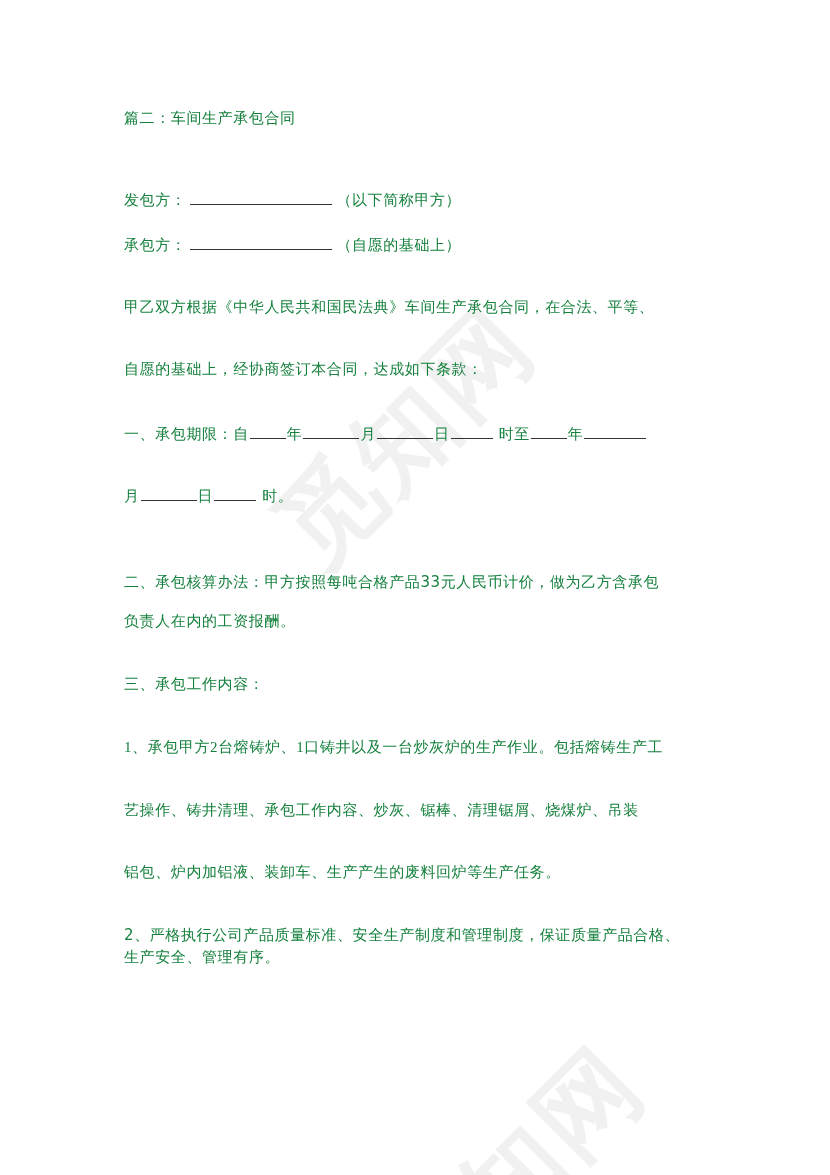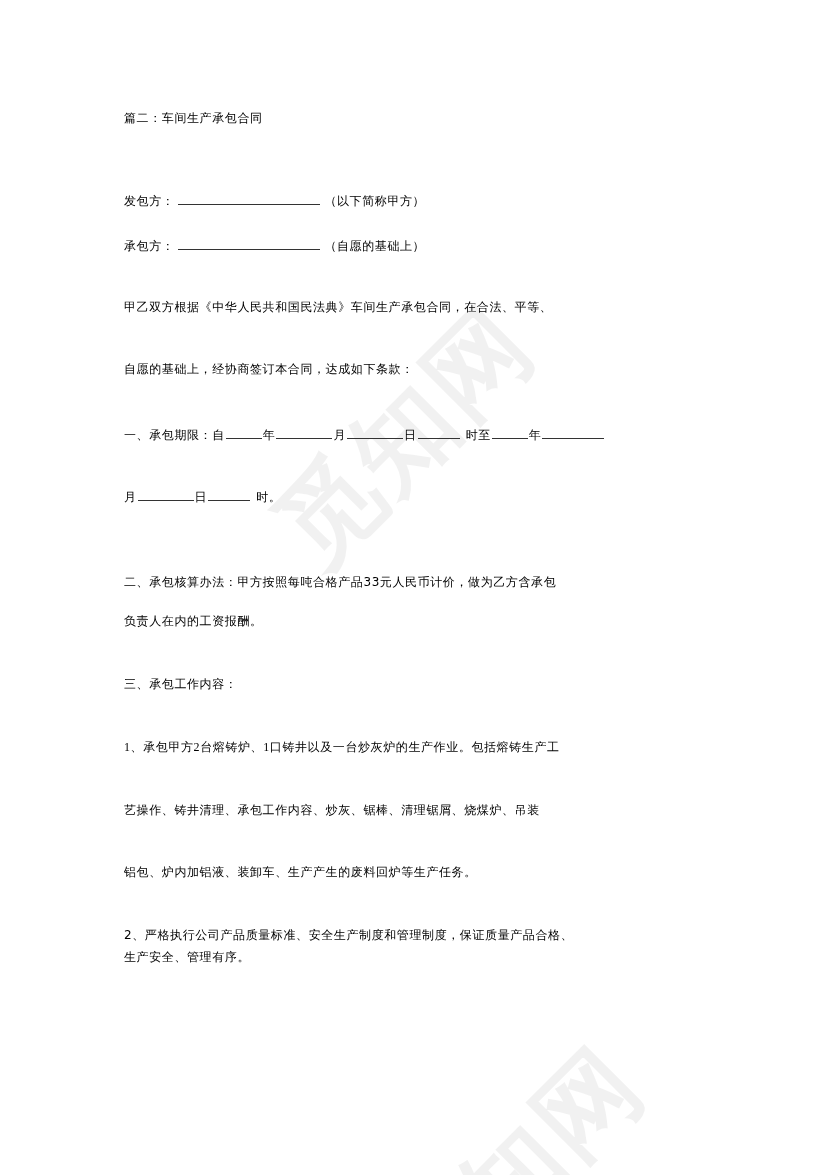--- a/index.html
+++ b/index.html
@@ -17,24 +17,24 @@
     }
     .page {
       position: absolute;
       left: 0; top: 0;
       width: 830px;
       height: 1175px;
     }
     .line {
       position: absolute;
       left: 124px;
-      font-size: 12px;
+      font-size: 15px;
       line-height: 22px;
       white-space: nowrap;
-      color: #000000;
+      color: #15803d;
       letter-spacing: 0.6px;
       z-index: 2;
     }
     .blank {
       display: inline-block;
       border-bottom: 1px solid #333;
       height: 16px;
       vertical-align: baseline;
       margin: 0 1px;
     }

